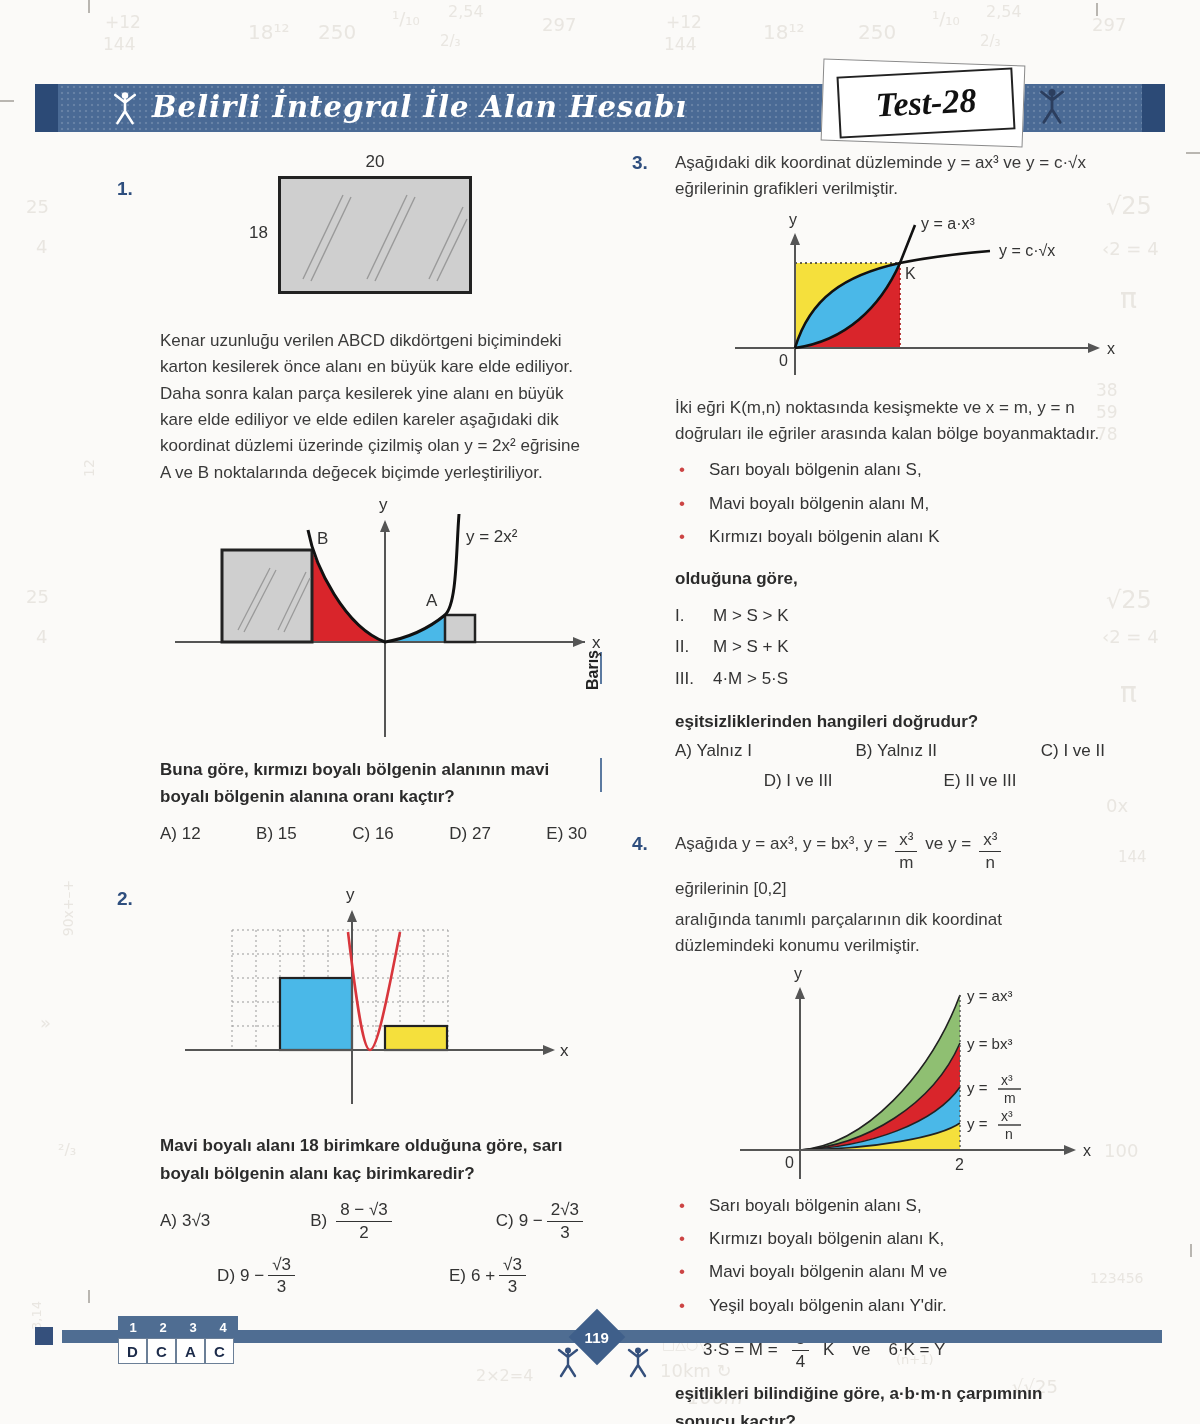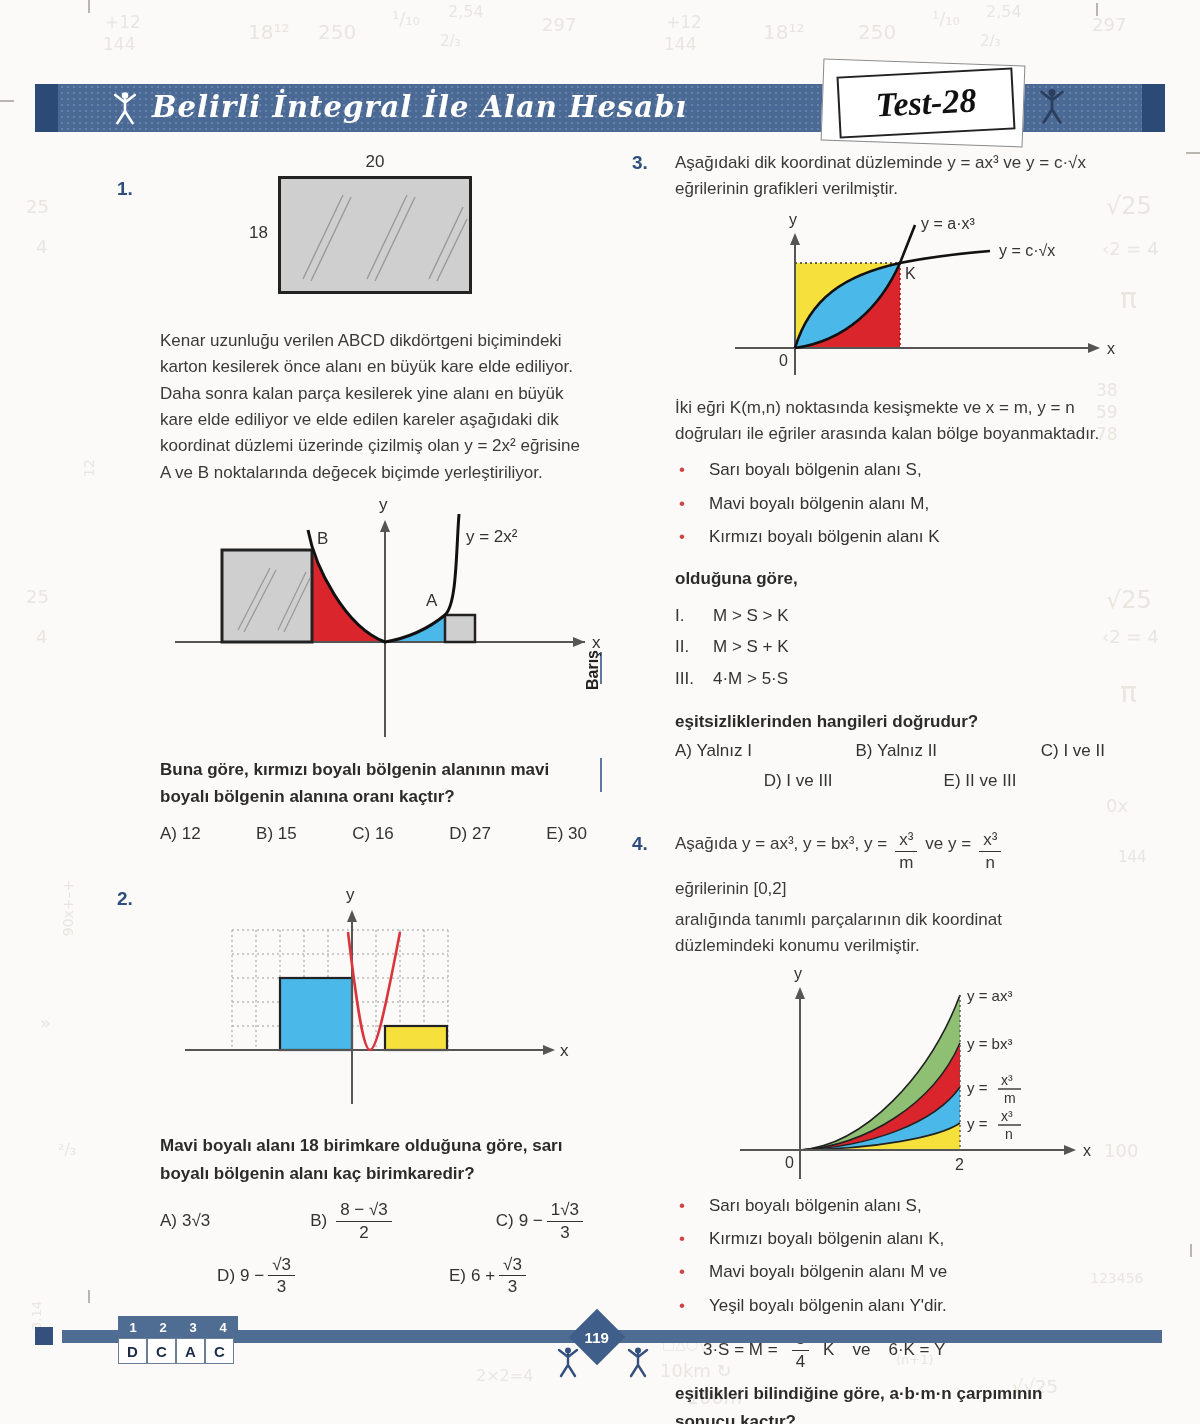--- a/index.html
+++ b/index.html
@@ -249,21 +249,21 @@
         <span class="pre">B)</span>
         <span class="frac">
             <span class="fnum">8 − √3</span>
             <span class="fden">2</span>
           </span>
       </span>
       <span class="opt">
         <span class="pre">C)</span>
         <span>9 −</span>
         <span class="frac">
-            <span class="fnum">1√3</span>
+            <span class="fnum">2√3</span>
             <span class="fden">3</span>
           </span>
       </span>
     </div>
     <div class="opts-center">
       <span class="opt">
         <span class="pre">D)</span>
         <span>9 −</span>
         <span class="frac">
             <span class="fnum">√3</span>

